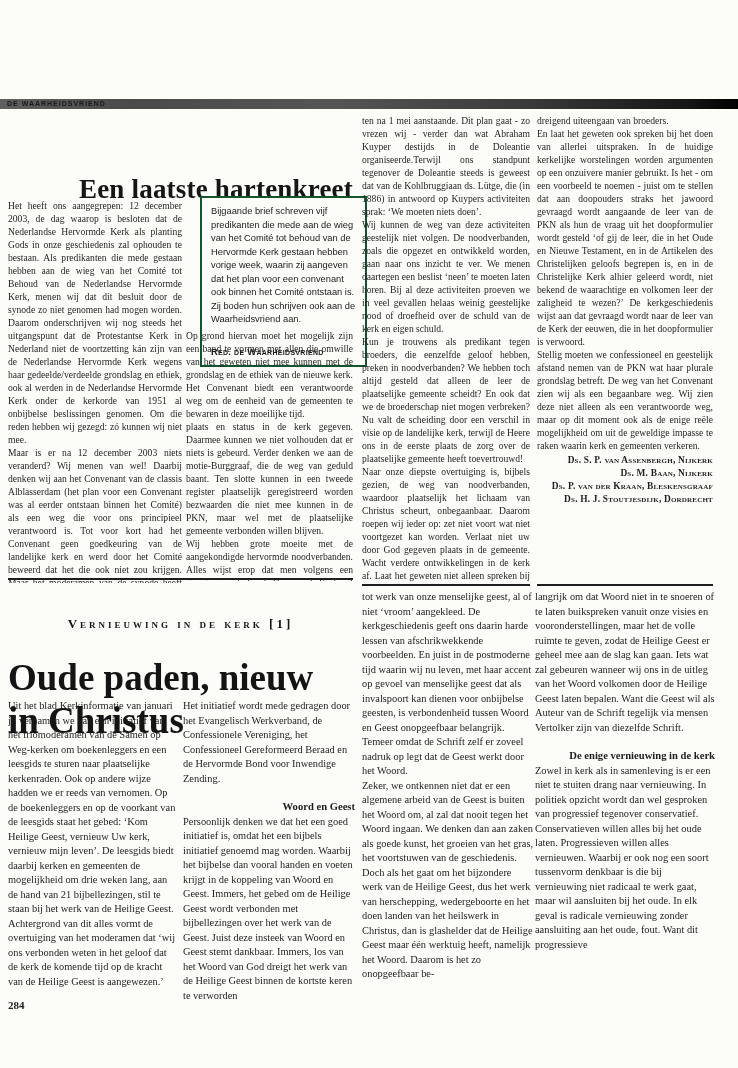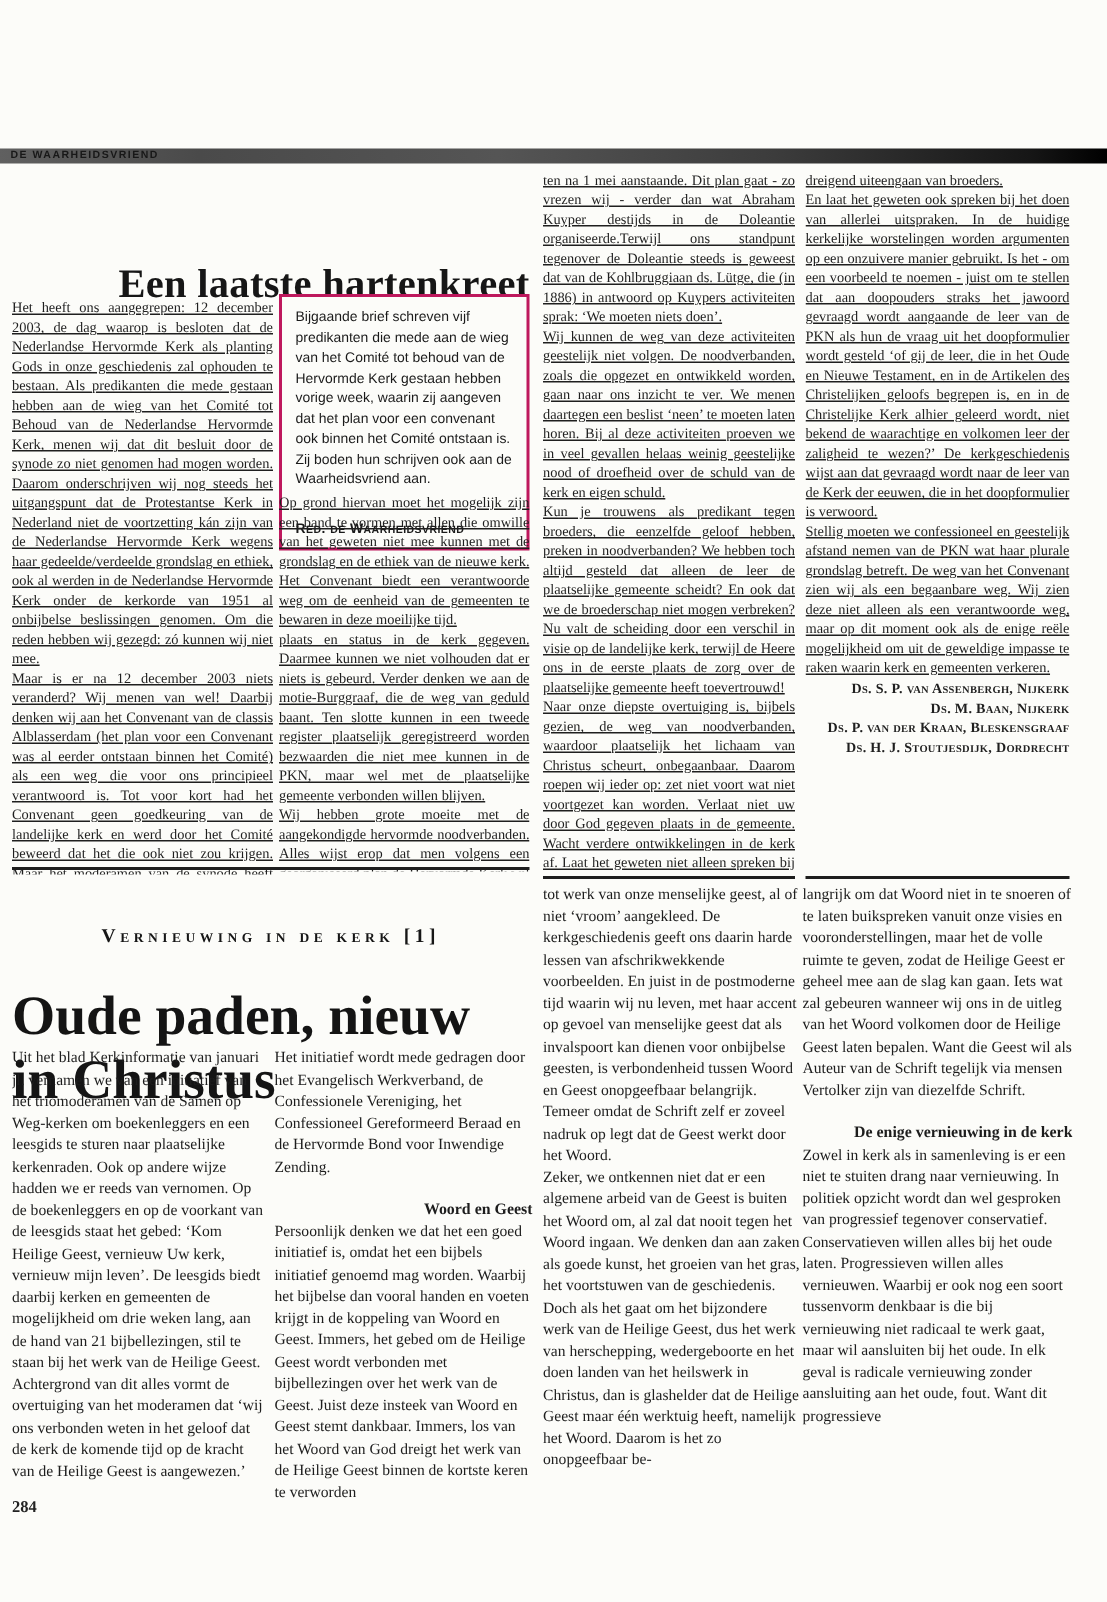--- a/index.html
+++ b/index.html
@@ -20,28 +20,28 @@
   }
   
   .a1-title{
     position:absolute;left:8px;top:156px;width:345px;text-align:right;
     font-size:27px;font-weight:600;letter-spacing:.2px;color:#161616;
   }
   .a1col{
     position:absolute;font-size:9.6px;line-height:13px;text-align:justify;
     overflow:hidden;color:#1f1f1f;
   }
-  .a1col p{margin:0;text-decoration:underline;}
+  .a1col p{margin:0;}
   #a1c1{left:8px;top:199px;width:174px;height:384px;}
   #a1c2{left:186px;top:329px;width:167px;height:252px;}
   #a1c3{left:362px;top:114px;width:168px;height:468px;}
   #a1c4{left:537px;top:114px;width:176px;height:470px;}
   .letterbox{
-    position:absolute;left:186px;top:196px;width:167px;box-sizing:border-box;
-    border:2px solid #be185d;background:#fcfcf9;padding:7px 9px 6px 9px;
+    position:absolute;left:200px;top:196px;width:167px;box-sizing:border-box;
+    border:2px solid #14532d;background:#fcfcf9;padding:7px 9px 6px 9px;
     font-family:"Liberation Sans",sans-serif;font-size:9.3px;line-height:13.5px;
     color:#1a1a1a;text-align:left;
   }
   .letterbox .sig{
     font-weight:bold;font-variant:small-caps;
     letter-spacing:.3px;margin-top:19px;
   }
   .signatures{margin-top:2px;text-align:right;}
   .signatures div{
     font-variant:small-caps;font-weight:bold;font-size:9.4px;line-height:13px;

